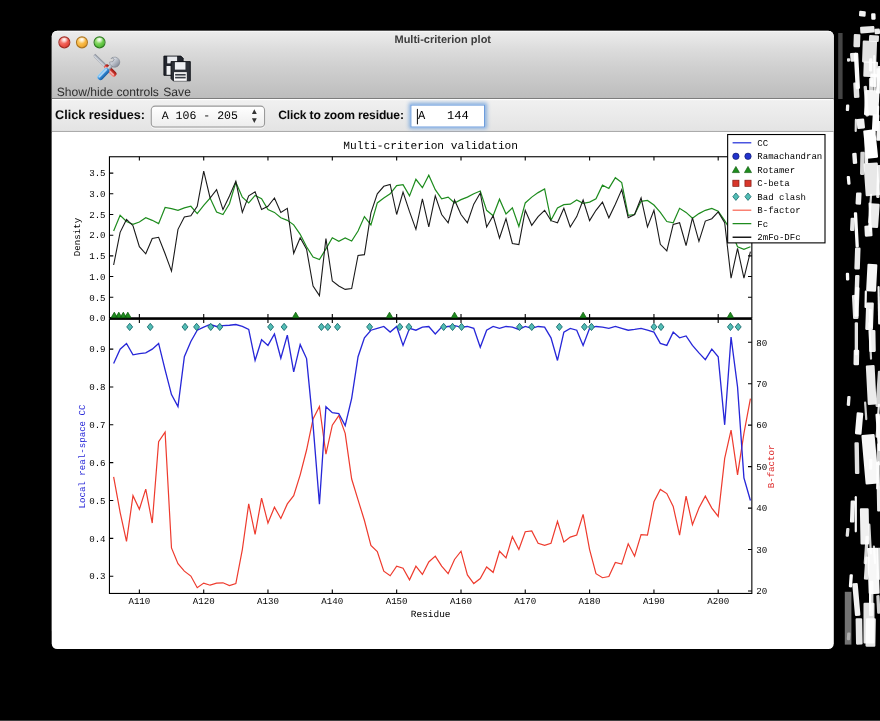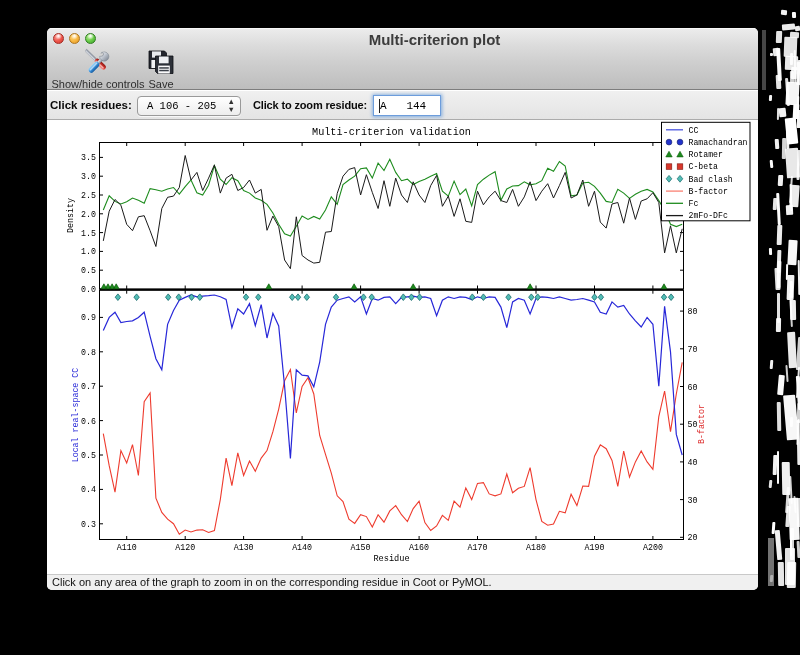--- a/index.html
+++ b/index.html
@@ -6,21 +6,21 @@
   font-family:"Liberation Sans",sans-serif; }
 #window { position:absolute; left:47px; top:28px; width:711px; height:562px;
   border-radius:5px; overflow:hidden; background:#fff;
   box-shadow:0 10px 26px rgba(0,0,0,0.65), 0 0 1px rgba(0,0,0,0.8); }
 #titlebar { position:absolute; left:0; top:0; width:100%; height:62px;
   background:linear-gradient(#ededed 0%, #dcdcdc 28%, #cfcfcf 55%, #bdbdbd 100%);
   border-bottom:1px solid #7d7d7d; }
 #titlebar::before { content:""; position:absolute; top:0; left:0; right:0; height:1px; background:#f8f8f8; }
 .light { position:absolute; top:5px; width:11px; height:11px; border-radius:50%; }
 #title { position:absolute; top:3px; left:0; width:100%; text-align:center;
-  font-size:15px; font-weight:bold; color:#3c3c3c;margin-left:32px; }
+  font-size:10px; font-weight:bold; color:#3c3c3c; }
 .tbitem { position:absolute; top:20px; text-align:center; color:#2e2e2e; font-size:11px; }
 #ctrlrow { position:absolute; left:0; top:63px; width:100%; height:29px;
   background:linear-gradient(#f0f0f0, #e4e4e4); border-bottom:1px solid #ababab; }
 .blabel { position:absolute; font-weight:bold; font-size:11.5px; color:#0a0a0a; top:8px; }
 #dropdown { position:absolute; left:90px; top:4.5px; width:104px; height:20px;
   border:1px solid #9a9a9a; border-radius:4px;
   background:linear-gradient(#ffffff,#ededed); box-shadow:0 1px 0 rgba(255,255,255,.7);
   font-family:"Liberation Mono",monospace; font-size:10.5px; color:#000;
   line-height:19px; padding-left:9px; }
 #dropdown .arr { position:absolute; right:5px; top:1px; font-size:7.5px; line-height:8.5px;
@@ -84,21 +84,20 @@
 <rect x="12.2" y="21.8" width="9.6" height="1.5" fill="#3a3f48"></rect>
 </g>
           </svg></div>Save</div>
   </div>
   <div id="ctrlrow">
     <div class="blabel" style="left:3px;">Click residues:</div>
     <div id="dropdown">A 106 - 205<span class="arr">▲<br>▼</span></div>
     <div class="blabel" style="left:206px;font-size:11px;letter-spacing:-0.15px;">Click to zoom residue:</div>
     <div id="zoominput"><span style="position:absolute;left:5px;top:3px;width:1px;height:14px;background:#222;"></span>A&nbsp;&nbsp;&nbsp;144</div>
   </div>
-  <div id="statusbar">Click on any area of the graph to zoom in on the corresponding residue in Coot or PyMOL.</div>
 </div>
 <svg width="710" height="453" viewBox="47 121 710 453" style="position:absolute;left:47px;top:121px;">
 <rect x="47" y="121" width="710" height="453" fill="#ffffff"></rect>
 <rect x="99.5" y="142.5" width="584.0" height="146.5" fill="none" stroke="#000" stroke-width="1"></rect>
 <rect x="99.5" y="290.2" width="584.0" height="249.3" fill="none" stroke="#000" stroke-width="1"></rect>
 <path d="M126.7 142.5v3.5 M126.7 289.0v-3.5 M126.7 290.2v3.5 M126.7 539.5v-3.5 M185.2 142.5v3.5 M185.2 289.0v-3.5 M185.2 290.2v3.5 M185.2 539.5v-3.5 M243.6 142.5v3.5 M243.6 289.0v-3.5 M243.6 290.2v3.5 M243.6 539.5v-3.5 M302.1 142.5v3.5 M302.1 289.0v-3.5 M302.1 290.2v3.5 M302.1 539.5v-3.5 M360.6 142.5v3.5 M360.6 289.0v-3.5 M360.6 290.2v3.5 M360.6 539.5v-3.5 M419.1 142.5v3.5 M419.1 289.0v-3.5 M419.1 290.2v3.5 M419.1 539.5v-3.5 M477.5 142.5v3.5 M477.5 289.0v-3.5 M477.5 290.2v3.5 M477.5 539.5v-3.5 M536.0 142.5v3.5 M536.0 289.0v-3.5 M536.0 290.2v3.5 M536.0 539.5v-3.5 M594.5 142.5v3.5 M594.5 289.0v-3.5 M594.5 290.2v3.5 M594.5 539.5v-3.5 M652.9 142.5v3.5 M652.9 289.0v-3.5 M652.9 290.2v3.5 M652.9 539.5v-3.5 M99.5 270.2h3.5 M683.5 270.2h-3.5 M99.5 251.4h3.5 M683.5 251.4h-3.5 M99.5 232.6h3.5 M683.5 232.6h-3.5 M99.5 213.8h3.5 M683.5 213.8h-3.5 M99.5 195.0h3.5 M683.5 195.0h-3.5 M99.5 176.2h3.5 M683.5 176.2h-3.5 M99.5 157.4h3.5 M683.5 157.4h-3.5 M99.5 289.0h3.5 M99.5 317.4h3.5 M99.5 351.8h3.5 M99.5 386.2h3.5 M99.5 420.6h3.5 M99.5 455.0h3.5 M99.5 489.4h3.5 M99.5 523.8h3.5 M683.5 537.3h-3.5 M683.5 499.6h-3.5 M683.5 461.9h-3.5 M683.5 424.2h-3.5 M683.5 386.5h-3.5 M683.5 348.8h-3.5 M683.5 311.1h-3.5" stroke="#000" stroke-width="1" fill="none"></path>
 <line x1="99.5" y1="289.65" x2="683.5" y2="289.65" stroke="#000" stroke-width="1.6"></line>
 <polyline points="103.3,433.6 109.2,465.7 115.0,492.1 120.9,450.6 126.7,463.0 132.5,444.6 138.4,475.5 144.2,401.6 150.1,392.9 155.9,498.1 161.8,512.4 167.6,519.2 173.5,523.7 179.3,534.3 185.2,530.1 191.0,532.0 196.9,530.1 202.7,529.8 208.6,532.4 214.4,530.5 220.3,499.6 226.1,458.1 231.9,485.7 237.8,452.9 243.6,475.5 249.5,461.1 255.3,471.3 261.2,458.1 267.0,450.6 272.9,431.7 278.7,409.1 284.6,380.8 290.4,369.5 296.3,412.9 302.1,386.5 308.0,377.8 313.8,394.0 319.7,435.5 325.5,454.4 331.3,473.2 337.2,495.8 343.0,501.5 348.9,519.2 354.7,523.4 360.6,514.7 366.4,516.6 372.3,527.1 378.1,514.7 384.0,522.2 389.8,510.9 395.7,505.6 401.5,514.7 407.4,521.5 413.2,508.6 419.1,501.1 424.9,522.6 430.7,530.5 436.6,526.0 442.4,515.4 448.3,520.3 454.1,501.1 460.0,507.1 465.8,487.9 471.7,499.6 477.5,483.4 483.4,482.6 489.2,493.9 495.1,495.8 500.9,493.9 506.8,474.0 512.6,492.8 518.4,488.3 524.3,486.4 530.1,467.6 536.0,499.6 541.8,521.5 547.7,525.2 553.5,524.1 559.4,511.3 565.2,512.8 571.1,494.3 576.9,505.6 582.8,486.0 588.6,486.4 594.5,456.2 600.3,444.9 606.2,448.7 612.0,460.4 617.8,486.4 623.7,451.0 629.5,477.0 635.4,461.9 641.2,451.0 647.1,461.9 652.9,469.4 658.8,416.7 664.6,391.0 670.5,431.7 676.3,394.0 682.2,362.4" fill="none" stroke="#ee3b2e" stroke-width="1.1"></polyline>
 <polyline points="103.3,330.5 109.2,317.4 115.0,312.2 120.9,322.6 126.7,321.5 132.5,320.8 138.4,317.4 144.2,312.2 150.1,336.3 155.9,358.7 161.8,369.7 167.6,324.3 173.5,310.5 179.3,300.2 185.2,297.4 191.0,295.0 196.9,296.8 202.7,296.1 208.6,295.7 214.4,295.0 220.3,296.8 226.1,299.5 231.9,327.7 237.8,308.8 243.6,314.0 249.5,303.6 255.3,325.7 261.2,304.7 267.0,338.0 272.9,313.3 278.7,326.0 284.6,386.2 290.4,458.4 296.3,369.7 302.1,375.2 308.0,375.9 313.8,386.9 319.7,362.1 325.5,324.3 331.3,307.1 337.2,300.2 343.0,298.5 348.9,296.8 354.7,301.9 360.6,296.8 366.4,314.0 372.3,298.5 378.1,300.2 384.0,297.4 389.8,296.8 395.7,303.6 401.5,297.4 407.4,296.8 413.2,296.1 419.1,297.4 424.9,296.8 430.7,298.5 436.6,315.7 442.4,300.2 448.3,296.8 454.1,298.5 460.0,296.8 465.8,297.4 471.7,299.5 477.5,296.8 483.4,298.5 489.2,296.8 495.1,297.4 500.9,307.1 506.8,327.7 512.6,301.9 518.4,298.5 524.3,300.2 530.1,314.0 536.0,298.5 541.8,296.8 547.7,297.4 553.5,298.5 559.4,296.8 565.2,298.5 571.1,300.2 576.9,299.5 582.8,298.5 588.6,300.2 594.5,301.9 600.3,312.2 606.2,314.0 612.0,301.9 617.8,307.1 623.7,305.4 629.5,314.0 635.4,320.8 641.2,327.0 647.1,317.4 652.9,324.3 658.8,386.2 664.6,306.4 670.5,351.8 676.3,434.4 682.2,455.0" fill="none" stroke="#2727d8" stroke-width="1.2"></polyline>
 <polyline points="103.3,210.0 109.2,195.8 115.0,201.4 120.9,204.0 126.7,201.8 132.5,198.0 138.4,200.3 144.2,203.3 150.1,188.6 155.9,189.7 161.8,191.2 167.6,189.0 173.5,187.5 179.3,194.2 185.2,186.7 191.0,180.0 196.9,192.7 202.7,195.0 208.6,185.2 214.4,165.7 220.3,179.2 226.1,184.5 231.9,177.7 237.8,180.7 243.6,190.5 249.5,193.1 255.3,198.0 261.2,200.3 267.0,204.4 272.9,213.0 278.7,224.3 284.6,233.7 290.4,236.0 296.3,226.2 302.1,216.1 308.0,219.4 313.8,216.4 319.7,219.1 325.5,210.0 331.3,196.9 337.2,204.4 343.0,184.5 348.9,180.0 354.7,176.2 360.6,168.7 366.4,167.9 372.3,178.1 378.1,163.0 384.0,170.6 389.8,159.3 395.7,172.4 401.5,180.7 407.4,179.2 413.2,184.5 419.1,181.5 424.9,179.2 430.7,176.2 436.6,173.6 442.4,191.2 448.3,196.1 454.1,181.1 460.0,194.6 465.8,189.0 471.7,205.9 477.5,184.5 483.4,179.2 489.2,175.1 495.1,171.7 500.9,200.3 506.8,189.0 512.6,186.0 518.4,185.6 524.3,181.8 530.1,184.8 536.0,183.7 541.8,180.7 547.7,168.3 553.5,171.3 559.4,161.5 565.2,166.0 571.1,195.8 576.9,195.0 582.8,183.0 588.6,182.2 594.5,186.4 600.3,193.1 606.2,201.4 612.0,202.5 617.8,189.4 623.7,193.1 629.5,198.4 635.4,194.2 641.2,191.2 647.1,189.4 652.9,192.0 658.8,200.6 664.6,210.0 670.5,224.3 676.3,226.6 682.2,224.3" fill="none" stroke="#1e8c1e" stroke-width="1.1"></polyline>

